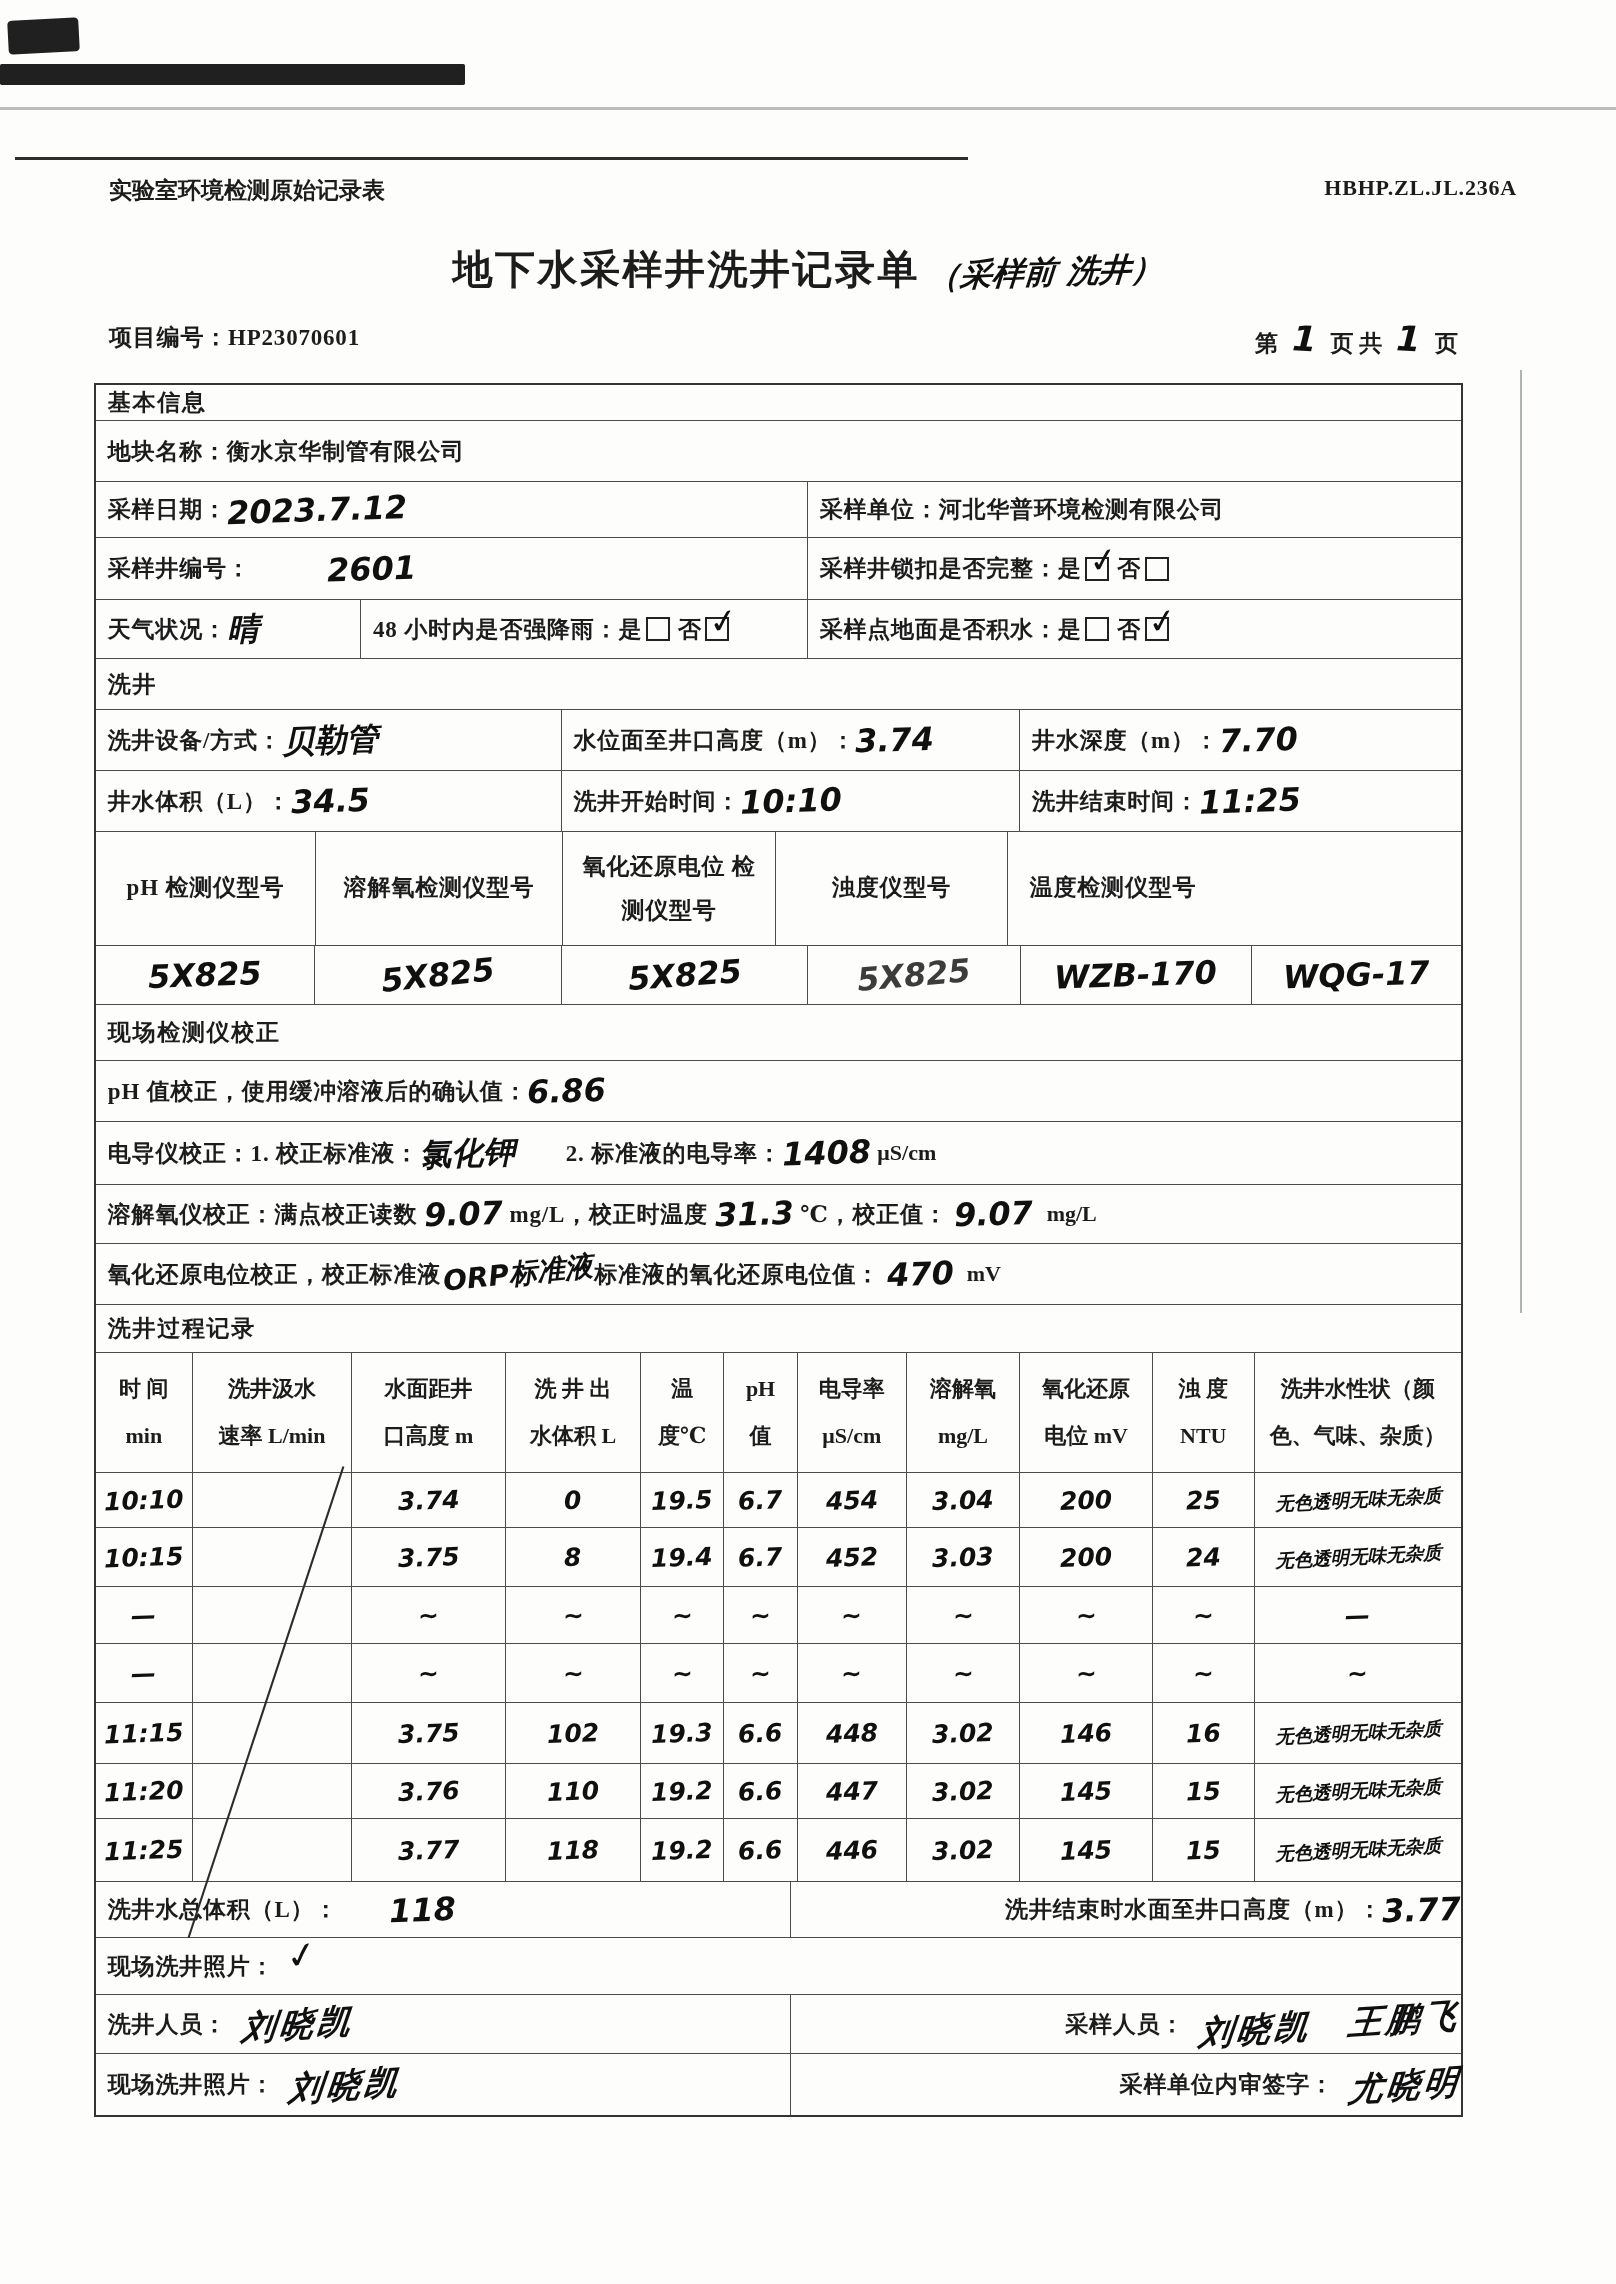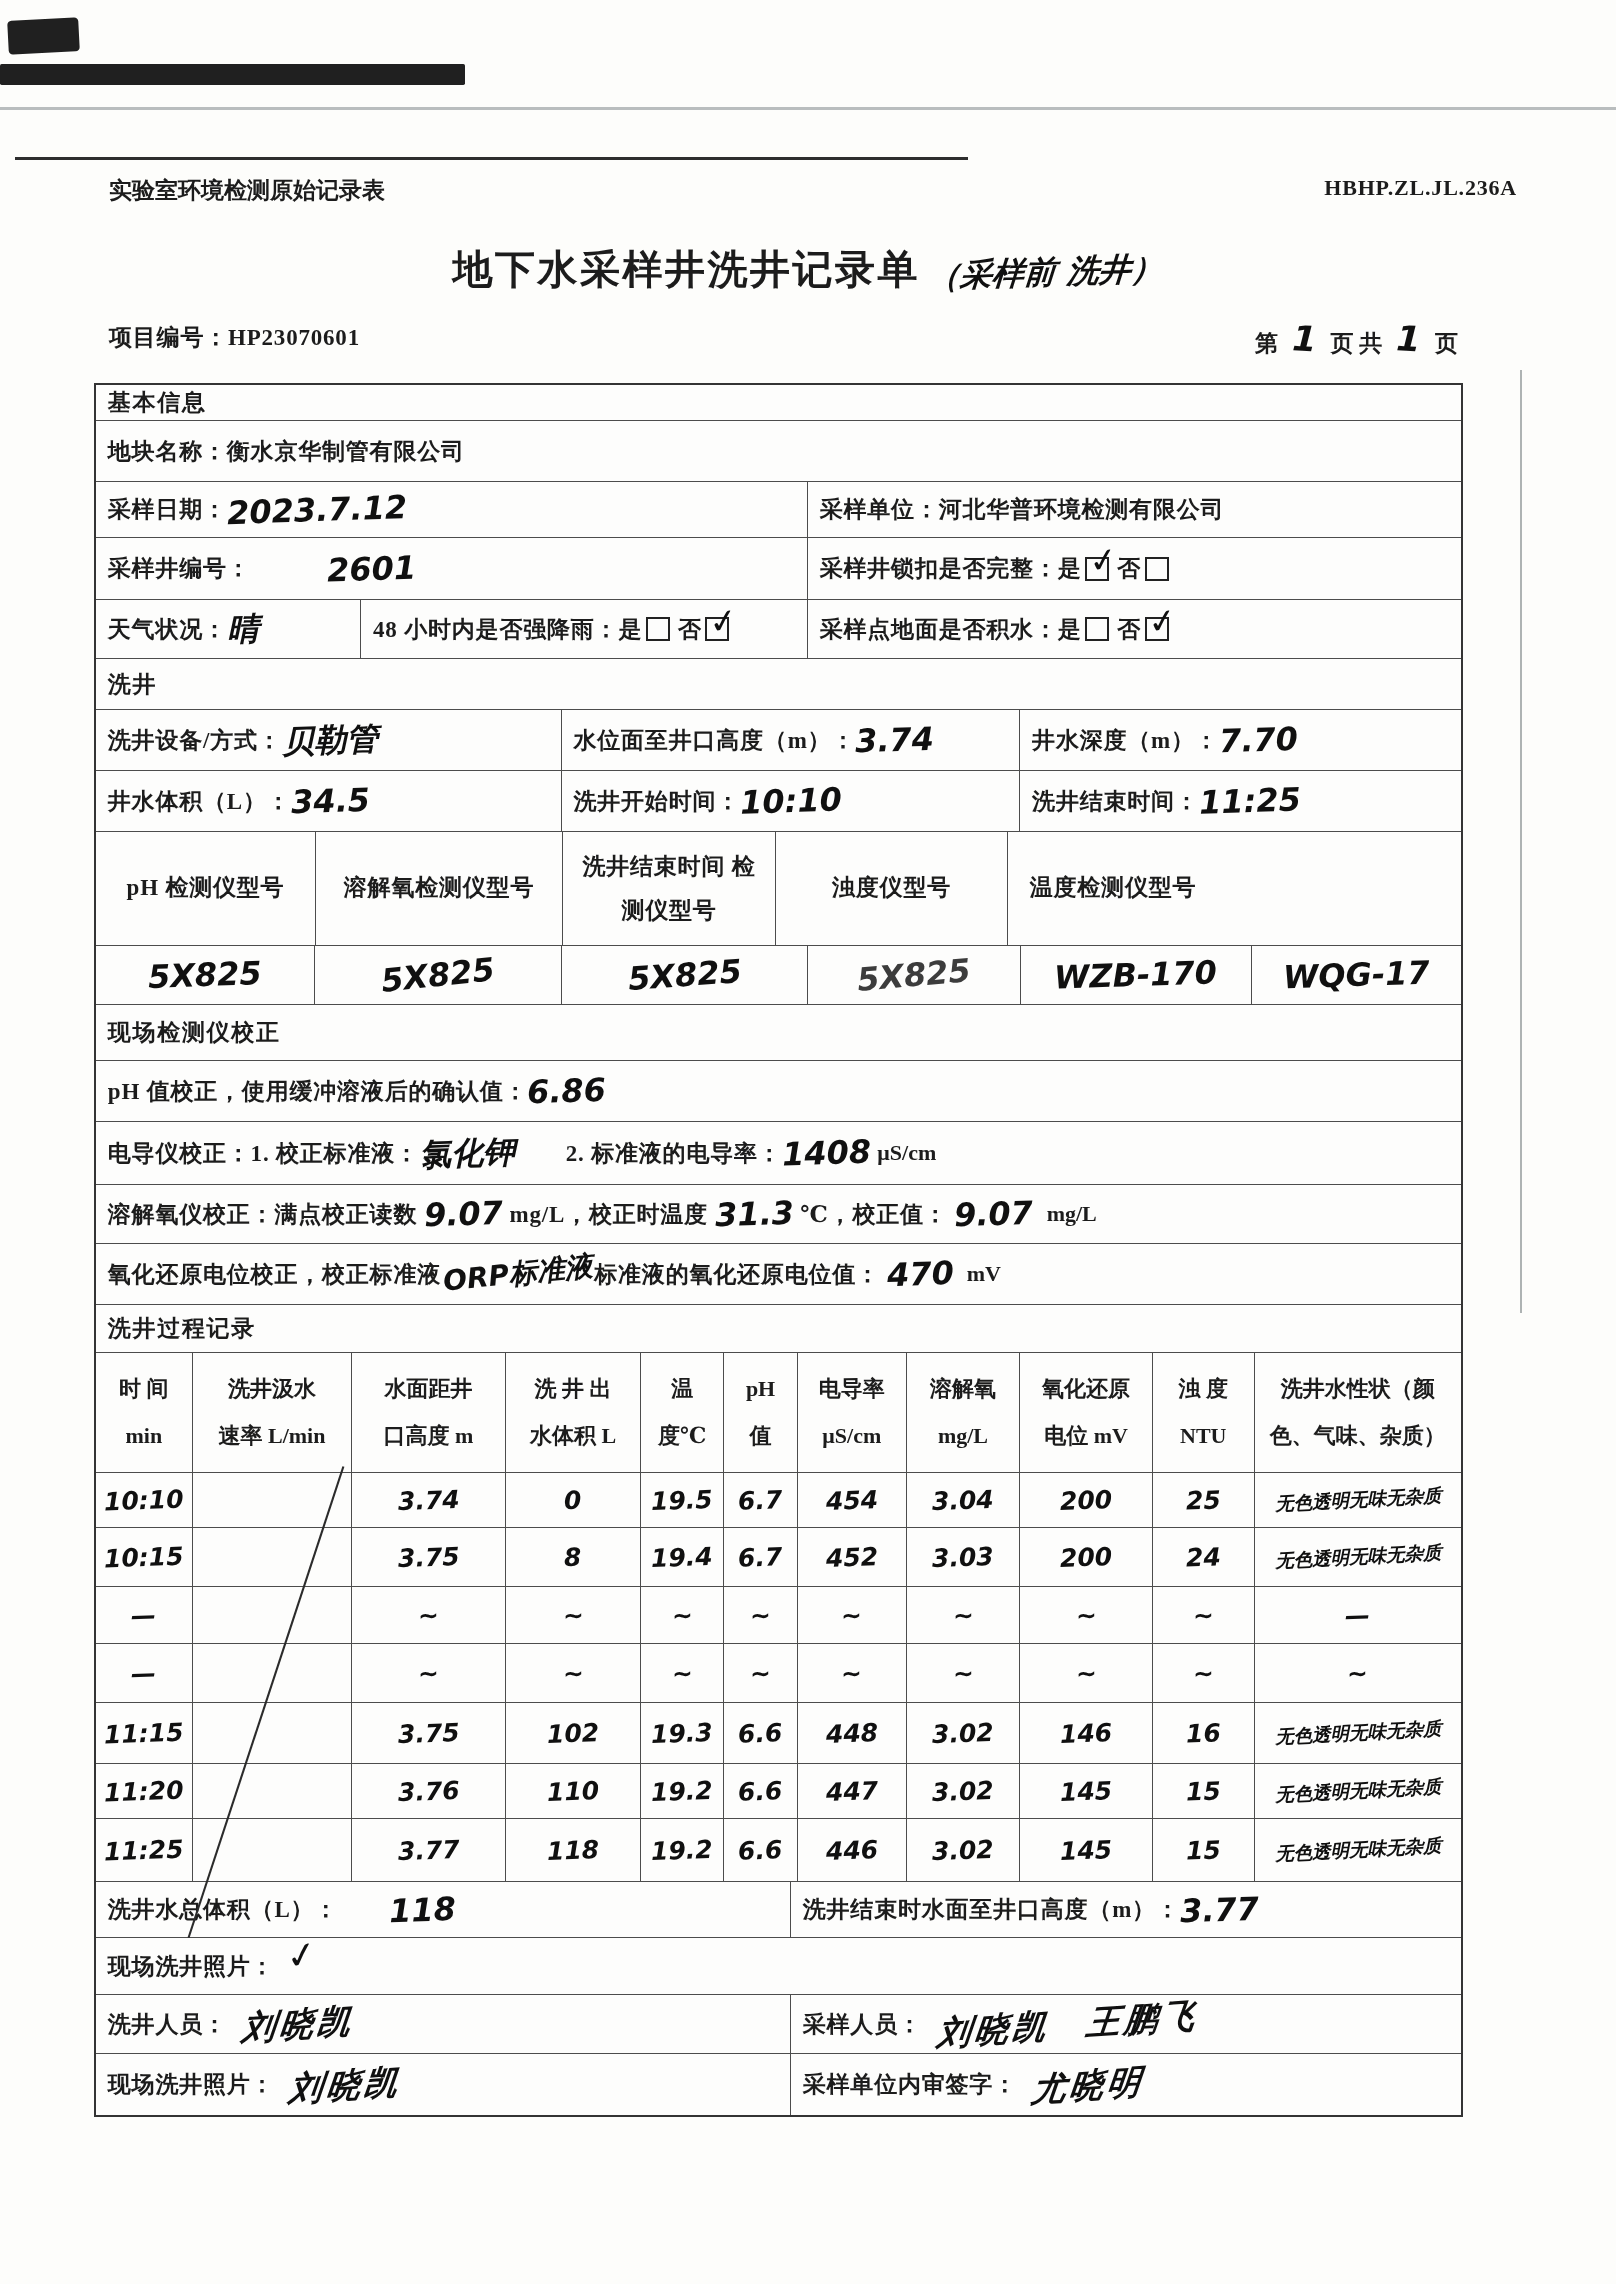--- a/index.html
+++ b/index.html
@@ -46,21 +46,21 @@
   .pc{justify-content:center;padding-left:0;text-align:center;flex-direction:column;}
   .phead{font-size:22px;font-weight:700;line-height:1.0;display:flex;flex-direction:column;justify-content:space-around;height:100%;padding:11.8px 0;box-sizing:border-box;}
   .pv{font-size:25px;}
   .pv-small{font-size:18.5px;letter-spacing:0;transform:rotate(-3deg);}
   .c0{width:97px;} .c1{width:160px;} .c2{width:154px;} .c3{width:136px;} .c4{width:83px;}
   .c5{width:74px;} .c6{width:109px;} .c7{width:114px;} .c8{width:133px;} .c9{width:102px;} .c10{width:207px;}
   .w-a{width:714px;} .w-b{width:655px;}
   .w-c{width:266px;} .w-d{width:448px;}
   .w-e{width:467px;} .w-f{width:460px;} .w-g{width:442px;}
   .m0{width:220px;} .m1{width:248px;} .m2{width:247px;} .m3{width:213px;} .m4{width:232px;} .m5{width:210px;}
-  .s-l{width:697px;} .s-r{width:672px;}
+  .s-l{width:697px;} .s-r{width:672px;justify-content:flex-end;}
   .unit{font-size:22px;font-weight:700;margin-left:6.7px;}
   .gap{display:inline-block;width:51px;}
   svg.overlay{position:absolute;left:0;top:0;pointer-events:none;}
 </style>
 </head>
 <body>
 
 <div class="page">
 
   <div class="art art-blob"></div>
@@ -205,21 +205,21 @@
     </div>
 
     <div class="row" style="height:114px">
       <div class="cell ctr m0">
           <span class="lbl" style="white-space:normal;line-height:1.6">pH 检测仪型号</span>
         </div>
       <div class="cell ctr m2">
           <span class="lbl" style="white-space:normal;line-height:1.6">溶解氧检测仪型号</span>
         </div>
       <div class="cell ctr m3">
-          <span class="lbl" style="white-space:normal;line-height:1.9;padding:0 15px">洗井结束时间 检测仪型号</span>
+          <span class="lbl" style="white-space:normal;line-height:1.9;padding:0 15px">氧化还原电位 检测仪型号</span>
         </div>
       <div class="cell ctr m4">
           <span class="lbl" style="white-space:normal;line-height:1.6">浊度仪型号</span>
         </div>
       <div class="cell ctr m5">
           <span class="lbl" style="white-space:normal;line-height:1.6">温度检测仪型号</span>
         </div>
     </div>
 
     <div class="row" style="height:59px">

